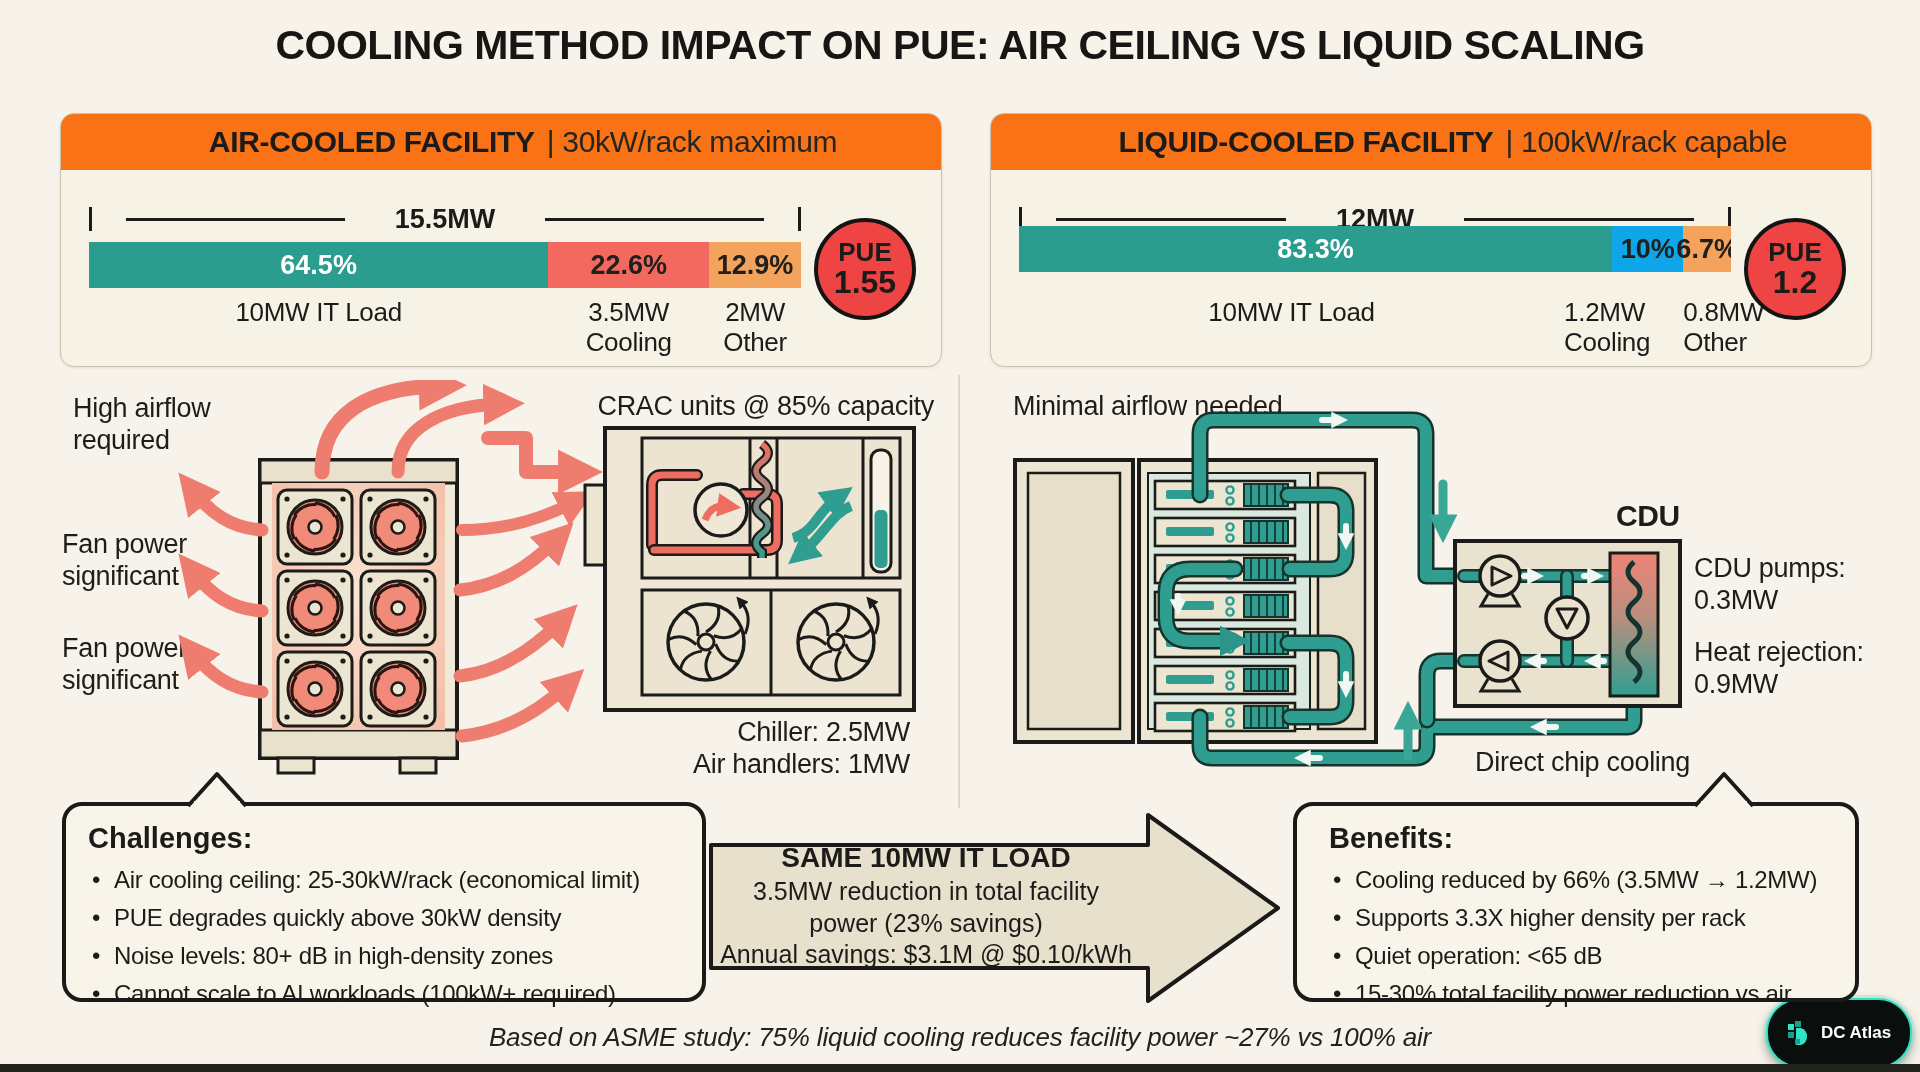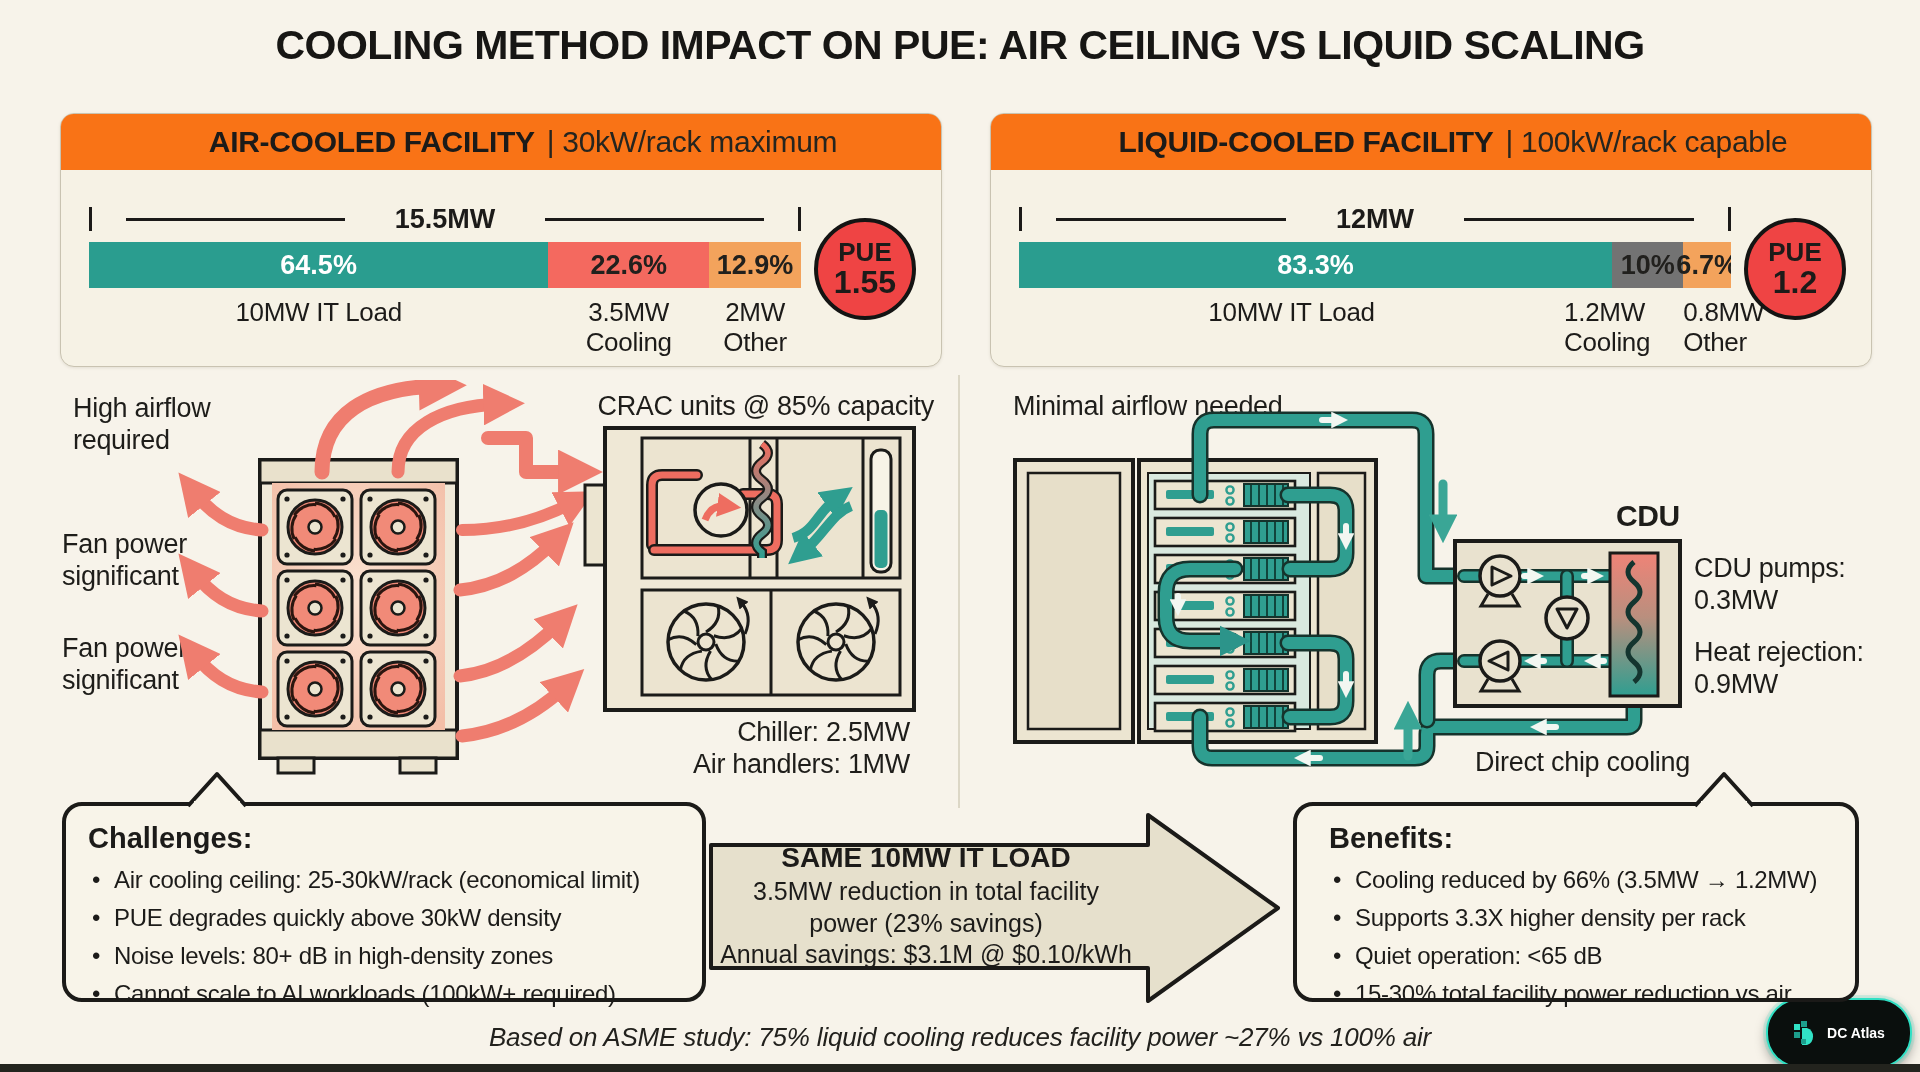--- a/index.html
+++ b/index.html
@@ -61,21 +61,21 @@
   #arrow-text .l1{font-size:28px;font-weight:800;line-height:36px;}
   #arrow-text .ln2{font-size:25px;line-height:31.5px;}
 
   #footer-note{left:0;top:1022px;width:1920px;text-align:center;font-style:italic;
     font-size:26px;letter-spacing:-.2px;color:#22211d;}
 
   
   #brand-badge{left:1766px;top:998px;width:142px;height:66px;background:#0a0f0d;border:2.5px solid #2fe0c4;
     border-radius:34px;display:flex;align-items:center;justify-content:center;gap:8px;
     box-shadow:0 0 0 3px rgba(47,224,196,.18),0 5px 12px rgba(0,0,0,.35);}
-  #brand-badge span{color:#fff;font-size:14px;font-weight:700;}
+  #brand-badge span{color:#fff;font-size:17px;font-weight:700;}
 
   #bottom-strip{left:0;top:1064px;width:1920px;height:8px;background:#23241e;}
 </style>
 </head>
 <body>
 
 <div id="stage">
 
   <div class="abs" id="main-title">COOLING METHOD IMPACT ON PUE: AIR CEILING VS LIQUID SCALING</div>
 
@@ -120,25 +120,25 @@
       <span class="b">LIQUID-COOLED FACILITY</span>
       <span class="r">| 100kW/rack capable</span>
     </div>
     <div class="abs bracket" style="left:28px;top:92px;width:712px;">
       <div class="tick"></div>
         <div class="ln"></div>
       <div class="lab">12MW</div>
       <div class="ln"></div>
         <div class="tick"></div>
     </div>
-    <div class="abs bar" style="left:28px;top:128px;width:712px;">
+    <div class="abs bar" style="left:28px;top:112px;width:712px;">
       <div class="seg" style="width: 83.3%; background-color: rgb(42, 157, 143); color: rgb(255, 255, 255);">
           <span>83.3%</span>
         </div>
-      <div class="seg" style="width: 10%; background-color: #737373; color: rgb(33, 32, 29);">
+      <div class="seg" style="width: 10%; background-color: #0ea5e9; color: rgb(33, 32, 29);">
           <span>10%</span>
         </div>
       <div class="seg" style="width: 6.7%; background-color: rgb(243, 163, 92); color: rgb(33, 32, 29);">
           <span>6.7%</span>
         </div>
     </div>
     <div class="abs bar-labels" style="left:28px;top:174px;width:712px;">
       <div class="bl pre" style="width: 83.3%;">10MW IT Load</div>
       <div class="bl pre" style="width: 10%;">1.2MW
 Cooling</div>

